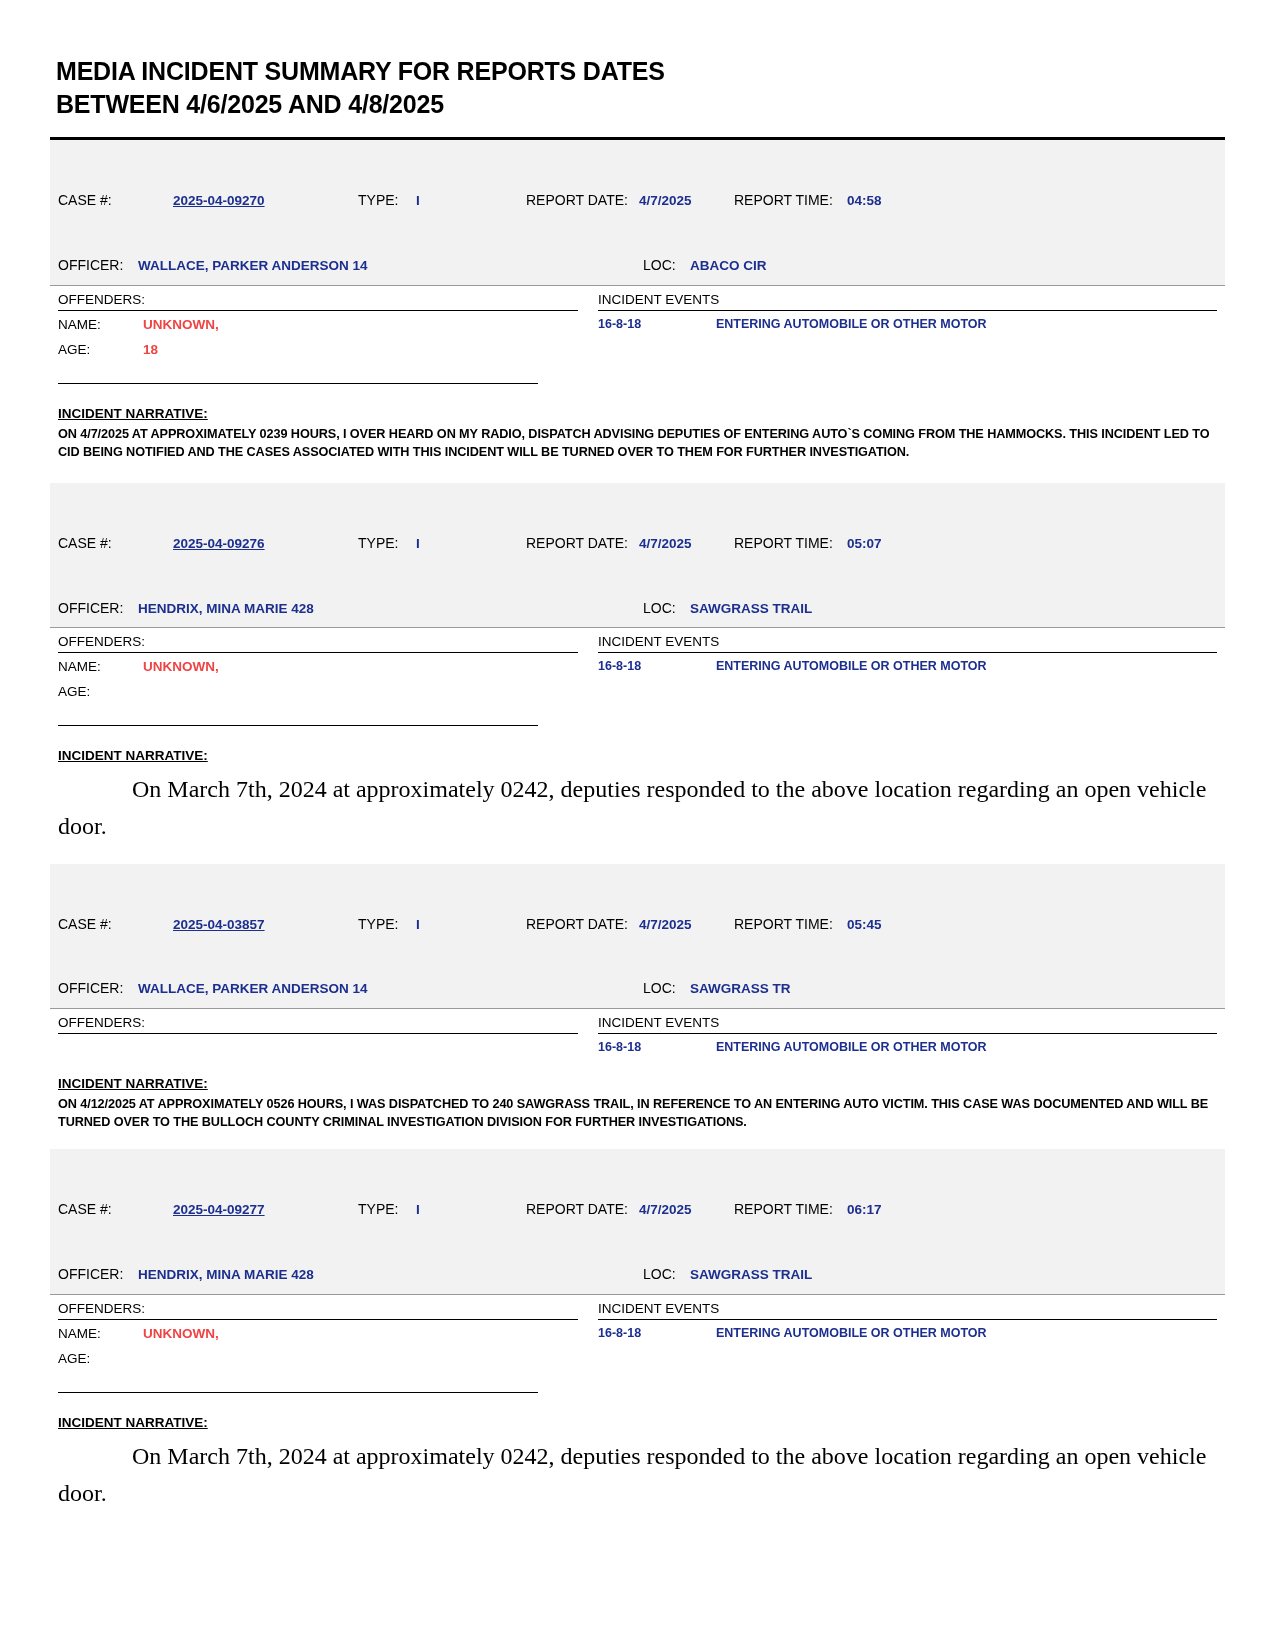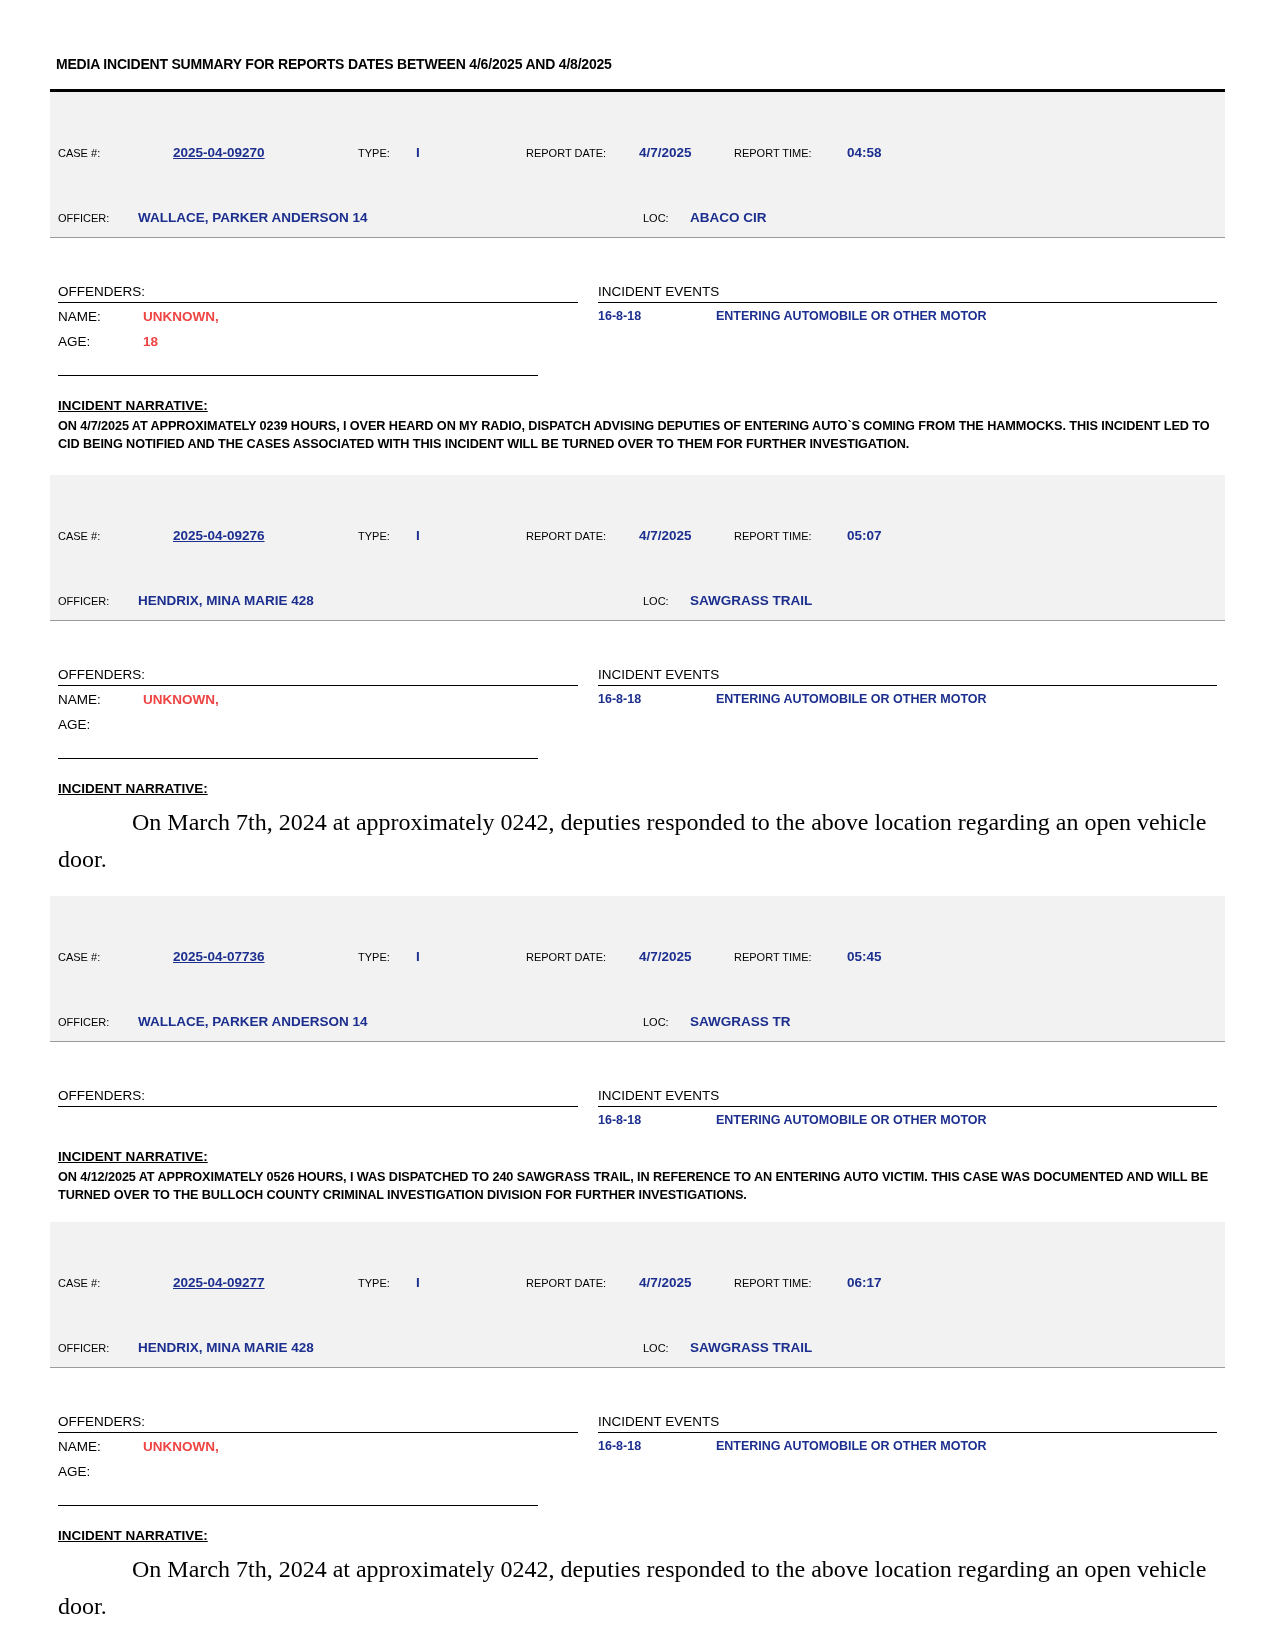--- a/index.html
+++ b/index.html
@@ -22,21 +22,21 @@
     padding: 55px 50px 0 50px;
   }
   
   .doc-header {
     display: flex;
     justify-content: space-between;
     align-items: flex-start;
     padding: 0 8px 0 6px;
   }
   .doc-title {
-    font-size: 14px;
+    font-size: 25px;
     font-weight: bold;
     line-height: 1.32;
     letter-spacing: -0.2px;
     max-width: 640px;
   }
   .org-title {
     font-size: 20.5px;
     font-weight: bold;
     letter-spacing: -0.2px;
     white-space: nowrap;
@@ -54,21 +54,21 @@
     background: #f2f2f2;
     padding: 7px 8px 8px 8px;
     border-bottom: 1px solid #9a9a9a;
   }
   .row {
     display: flex;
     align-items: baseline;
     line-height: 1.55;
   }
   .lbl {
-    font-size: 11px;
+    font-size: 14px;
     color: #000;
     font-weight: normal;
   }
   .val {
     font-size: 13.5px;
     font-weight: bold;
     color: #1c2f8f;
     margin-top: 44px;
   }
   .val.link {
@@ -82,21 +82,20 @@
   .c-date-val { width: 95px; }
   .c-time-lbl { width: 113px; }
   .c-officer-lbl { width: 80px; }
   .c-officer-val { width: 505px; }
   .c-loc-lbl { width: 47px; }
 
   
   .mid {
     display: flex;
     padding: 0 8px;
-    margin-top: 40px;
   }
   .col-left {
     width: 540px;
     padding-right: 20px;
     box-sizing: border-box;
   }
   .col-right {
     flex: 1;
     box-sizing: border-box;
   }
@@ -278,21 +277,21 @@
     <div class="narr-title">INCIDENT NARRATIVE:</div>
     <div class="narr-body-serif"><span class="indent"></span><span>On March 7th, 2024 at approximately 0242, deputies responded to the above location regarding an open vehicle door.</span></div>
   </div>
 
   <div class="gap-b"></div>
 
   <div class="case">
     <div class="case-head">
       <div class="row">
         <span class="lbl c-case-no">CASE #:</span>
-        <span class="val link c-case-val">2025-04-07736</span>
+        <span class="val link c-case-val">2025-04-03857</span>
         <span class="lbl c-type-lbl">TYPE:</span>
         <span class="val c-type-val">I</span>
         <span class="lbl c-date-lbl">REPORT DATE:</span>
         <span class="val c-date-val">4/7/2025</span>
         <span class="lbl c-time-lbl">REPORT TIME:</span>
         <span class="val">05:45</span>
       </div>
       <div class="row">
         <span class="lbl c-officer-lbl">OFFICER:</span>
         <span class="val c-officer-val">WALLACE, PARKER ANDERSON 14</span>

